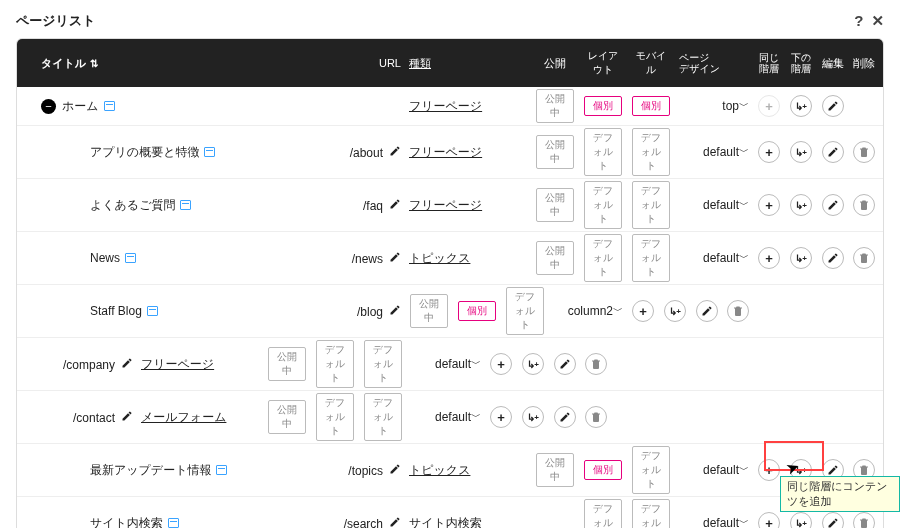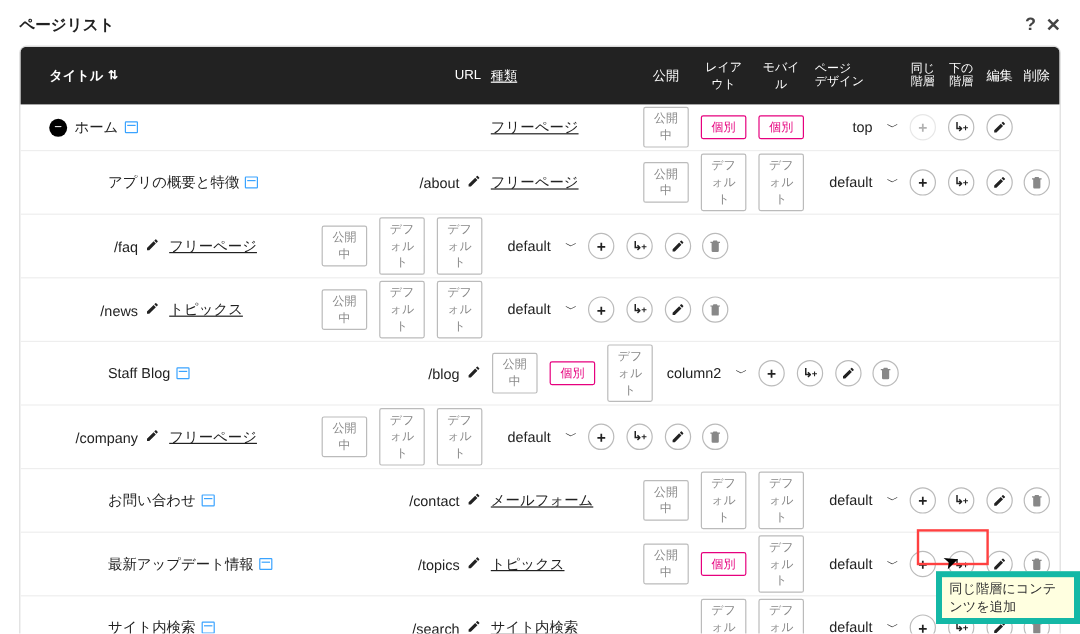--- a/index.html
+++ b/index.html
@@ -115,21 +115,21 @@
     padding:2px 4px;
     border:1px solid #bbb;
     color:#888;
     font-size:10px;
     text-align:center;
     border-radius:2px;
     margin:0 1px;
   }
   .chip.pink { border-color:#e6007e; color:#e6007e; }
 
-  .design { display:flex; align-items:center; justify-content:flex-end; gap:12px;}
+  .design { display:flex; align-items:center; justify-content:flex-end; gap:0;}
   .design .chev { cursor:pointer; font-size:10px;}
 
   .circ {
     width:22px;height:22px;border-radius:50%;
     border:1px solid #bbb;
     display:inline-flex;align-items:center;justify-content:center;
     cursor:pointer;
     background:#fff;
     margin:0 auto;
   }
@@ -141,21 +141,21 @@
 
   .hilite-box{
     position:absolute;
     border:2px solid #ff4040;
     pointer-events:none;
   }
 
   .tooltip{
     position:absolute;
     background:#ffffe0;
-    border:5px solid #14b8a6;
+    border:1px solid #14b8a6;
     font-size:11px;
     padding:2px 6px;
     color:#333;
   }
   .cursor{
     position:absolute;
     font-size:16px;
     color:#000;
     pointer-events:none;
     transform:rotate(-20deg);
@@ -258,20 +258,27 @@
                 <path d="M3 17.25V21h3.75l11-11-3.75-3.75-11 11zM20.7 7.04a1 1 0 0 0 0-1.41l-2.34-2.34a1 1 0 0 0-1.41 0L15.13 5.1l3.75 3.75 1.82-1.81z"></path>
               </svg>
             </span></div>
           <div class="col col-del"><span class="circ">
               <svg viewBox="0 0 24 24" fill="#888">
                 <path d="M6 7h12v13a2 2 0 0 1-2 2H8a2 2 0 0 1-2-2V7zm3-4h6l1 2h4v2H4V5h4l1-2z"></path>
               </svg>
             </span></div>
         </div>
         <div class="row">
+          <div class="col col-title">
+            <div class="title-inner" style="--indent: 28px;">
+              <span class="exp none">·</span>
+              <span class="title-text">よくあるご質問</span>
+              <span class="page-ico"></span>
+            </div>
+          </div>
           <div class="col col-url"><span>/faq</span><span class="edit-ico"><svg viewBox="0 0 24 24" fill="currentColor">
                 <path d="M3 17.25V21h3.75l11-11-3.75-3.75-11 11zM20.7 7.04a1 1 0 0 0 0-1.41l-2.34-2.34a1 1 0 0 0-1.41 0L15.13 5.1l3.75 3.75 1.82-1.81z"></path>
               </svg></span></div>
           <div class="col col-type">フリーページ</div>
           <div class="col col-pub"><span class="chip">公開中</span></div>
           <div class="col col-lay"><span class="chip">デフォルト</span></div>
           <div class="col col-mob"><span class="chip">デフォルト</span></div>
           <div class="col col-des">
             <div class="design">
               <span>default</span>
@@ -289,20 +296,27 @@
                 <path d="M3 17.25V21h3.75l11-11-3.75-3.75-11 11zM20.7 7.04a1 1 0 0 0 0-1.41l-2.34-2.34a1 1 0 0 0-1.41 0L15.13 5.1l3.75 3.75 1.82-1.81z"></path>
               </svg>
             </span></div>
           <div class="col col-del"><span class="circ">
               <svg viewBox="0 0 24 24" fill="#888">
                 <path d="M6 7h12v13a2 2 0 0 1-2 2H8a2 2 0 0 1-2-2V7zm3-4h6l1 2h4v2H4V5h4l1-2z"></path>
               </svg>
             </span></div>
         </div>
         <div class="row">
+          <div class="col col-title">
+            <div class="title-inner" style="--indent: 28px;">
+              <span class="exp none">·</span>
+              <span class="title-text">News</span>
+              <span class="page-ico"></span>
+            </div>
+          </div>
           <div class="col col-url"><span>/news</span><span class="edit-ico"><svg viewBox="0 0 24 24" fill="currentColor">
                 <path d="M3 17.25V21h3.75l11-11-3.75-3.75-11 11zM20.7 7.04a1 1 0 0 0 0-1.41l-2.34-2.34a1 1 0 0 0-1.41 0L15.13 5.1l3.75 3.75 1.82-1.81z"></path>
               </svg></span></div>
           <div class="col col-type">トピックス</div>
           <div class="col col-pub"><span class="chip">公開中</span></div>
           <div class="col col-lay"><span class="chip">デフォルト</span></div>
           <div class="col col-mob"><span class="chip">デフォルト</span></div>
           <div class="col col-des">
             <div class="design">
               <span>default</span>
@@ -388,27 +402,20 @@
                 <path d="M3 17.25V21h3.75l11-11-3.75-3.75-11 11zM20.7 7.04a1 1 0 0 0 0-1.41l-2.34-2.34a1 1 0 0 0-1.41 0L15.13 5.1l3.75 3.75 1.82-1.81z"></path>
               </svg>
             </span></div>
           <div class="col col-del"><span class="circ">
               <svg viewBox="0 0 24 24" fill="#888">
                 <path d="M6 7h12v13a2 2 0 0 1-2 2H8a2 2 0 0 1-2-2V7zm3-4h6l1 2h4v2H4V5h4l1-2z"></path>
               </svg>
             </span></div>
         </div>
         <div class="row">
-          <div class="col col-title">
-            <div class="title-inner" style="--indent: 28px;">
-              <span class="exp none">·</span>
-              <span class="title-text">お問い合わせ</span>
-              <span class="page-ico"></span>
-            </div>
-          </div>
           <div class="col col-url"><span>/contact</span><span class="edit-ico"><svg viewBox="0 0 24 24" fill="currentColor">
                 <path d="M3 17.25V21h3.75l11-11-3.75-3.75-11 11zM20.7 7.04a1 1 0 0 0 0-1.41l-2.34-2.34a1 1 0 0 0-1.41 0L15.13 5.1l3.75 3.75 1.82-1.81z"></path>
               </svg></span></div>
           <div class="col col-type">メールフォーム</div>
           <div class="col col-pub"><span class="chip">公開中</span></div>
           <div class="col col-lay"><span class="chip">デフォルト</span></div>
           <div class="col col-mob"><span class="chip">デフォルト</span></div>
           <div class="col col-des">
             <div class="design">
               <span>default</span>

